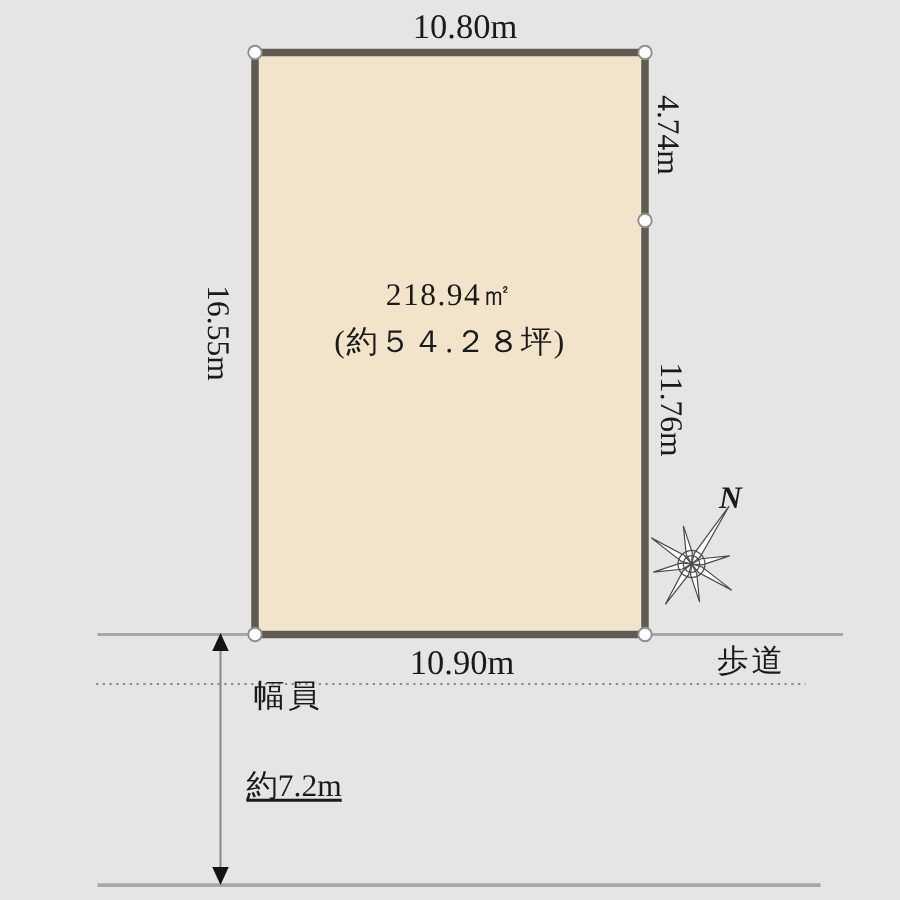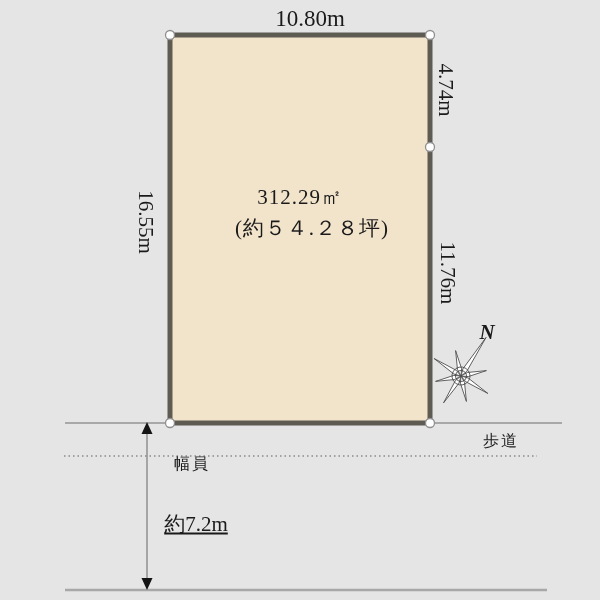--- a/index.html
+++ b/index.html
@@ -16,21 +16,21 @@
     position:absolute;
     transform:translate(-50%,-50%);
     white-space:nowrap;
     line-height:1;
     color:#1a1a1a;
   }
   .lbl.vert{transform:translate(-50%,-50%) rotate(90deg);}
   .dim{font-size:23px;}
   .dim-side{font-size:21px;}
   .area-line{font-size:21px;letter-spacing:1px;}
-  .jp{font-size:16px;letter-spacing:2px;}
+  .jp{font-size:21px;letter-spacing:2px;}
   .north{font-size:21px;font-style:italic;font-weight:bold;}
   
   .plot-rect{stroke:#5e5b53;stroke-width:5;}
   .corner{fill:#ffffff;stroke:#8f8f8f;stroke-width:1.3;}
   .roadline{stroke:#a8a8a8;stroke-width:2;fill:none;}
   .roadline.far{stroke-width:2.5;}
   .dotline{stroke:#8a8a8a;stroke-width:1.3;stroke-dasharray:1.5 3;fill:none;}
   .arrow-shaft{stroke:#8a8a8a;stroke-width:1.4;}
   .arrow-head{fill:#141414;}
   .needle{fill:#ffffff;stroke:#4a4a4a;stroke-width:0.8;}
@@ -78,23 +78,24 @@
   </svg>
 
   <div class="lbl dim" style="left:310px;top:18px;">10.80m</div>
 
   <div class="lbl vert dim-side" style="left:145px;top:222px;">16.55m</div>
 
   <div class="lbl vert dim-side" style="left:445px;top:90px;">4.74m</div>
 
   <div class="lbl vert dim-side" style="left:447px;top:273px;">11.76m</div>
 
+  <div class="lbl dim" style="left:308px;top:442px;">10.90m</div>
 
-  <div class="lbl area-line" style="left:300px;top:197px;">312.29㎡</div>
-  <div class="lbl area-line" style="left:300px;top:228px;margin-left:12px;">(約５４.２８坪)</div>
+  <div class="lbl area-line" style="left:300px;top:197px;">218.94㎡</div>
+  <div class="lbl area-line" style="left:300px;top:228px;">(約５４.２８坪)</div>
 
   <div class="lbl jp" style="left:501px;top:441px;">歩道</div>
   <div class="lbl jp" style="left:192px;top:464px;">幅員</div>
   <div class="lbl dim-side" style="left:196px;top:524px;text-decoration:underline;">約7.2m</div>
 
   <div class="lbl north" style="left:487px;top:332px;">N</div>
 
 </div>
 
 </body></html>

